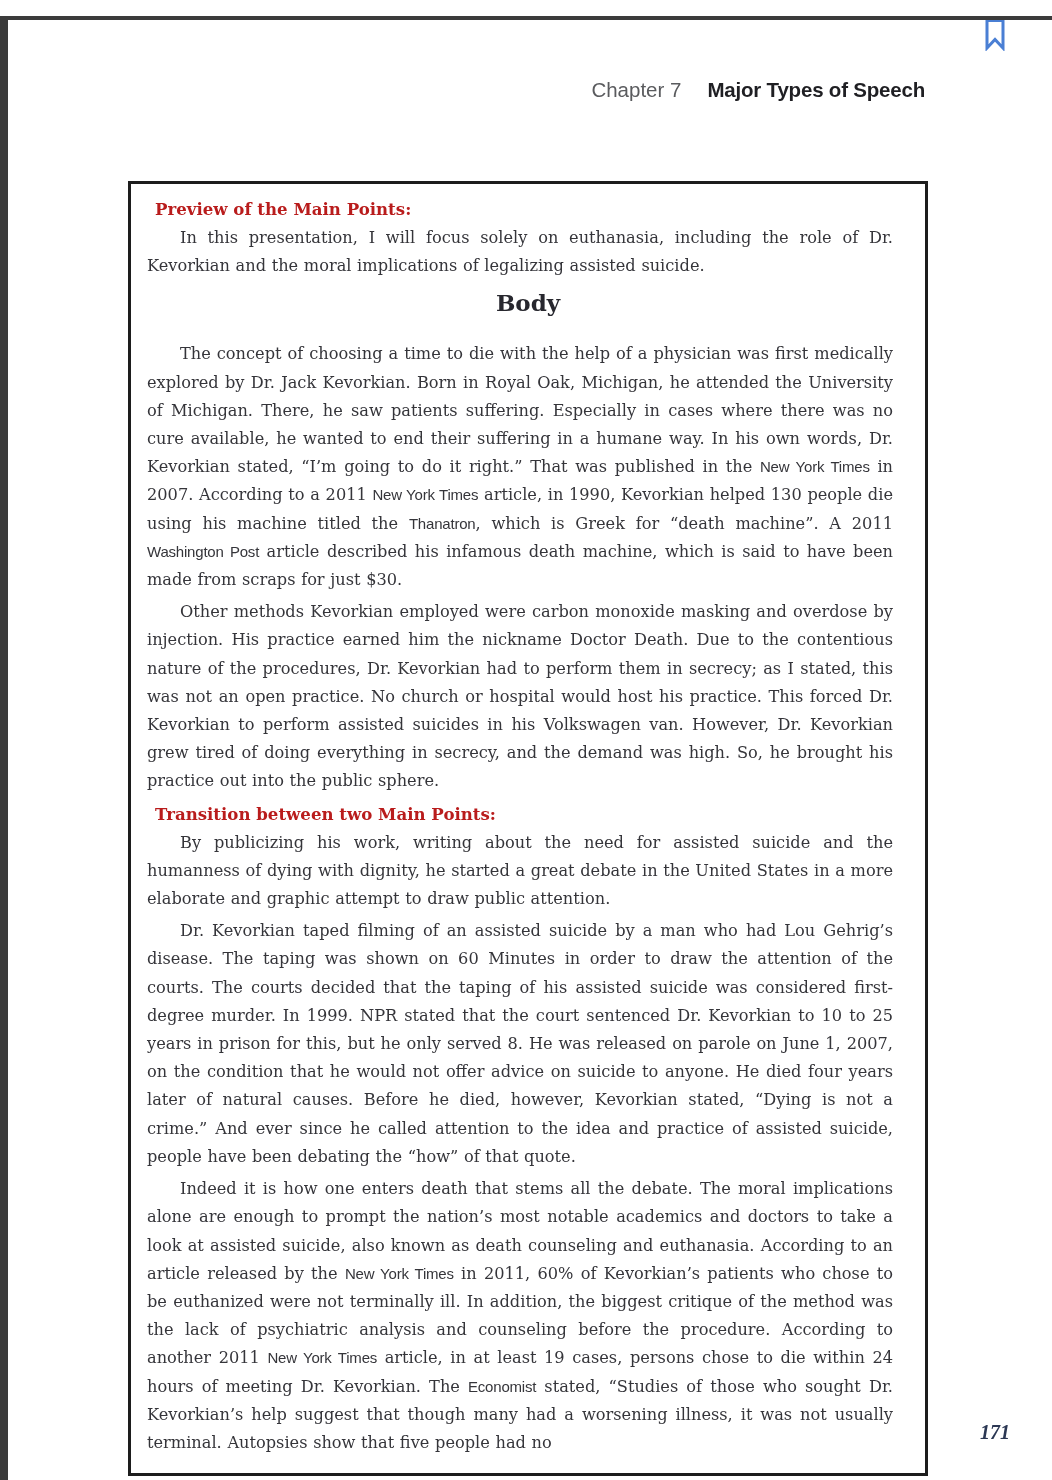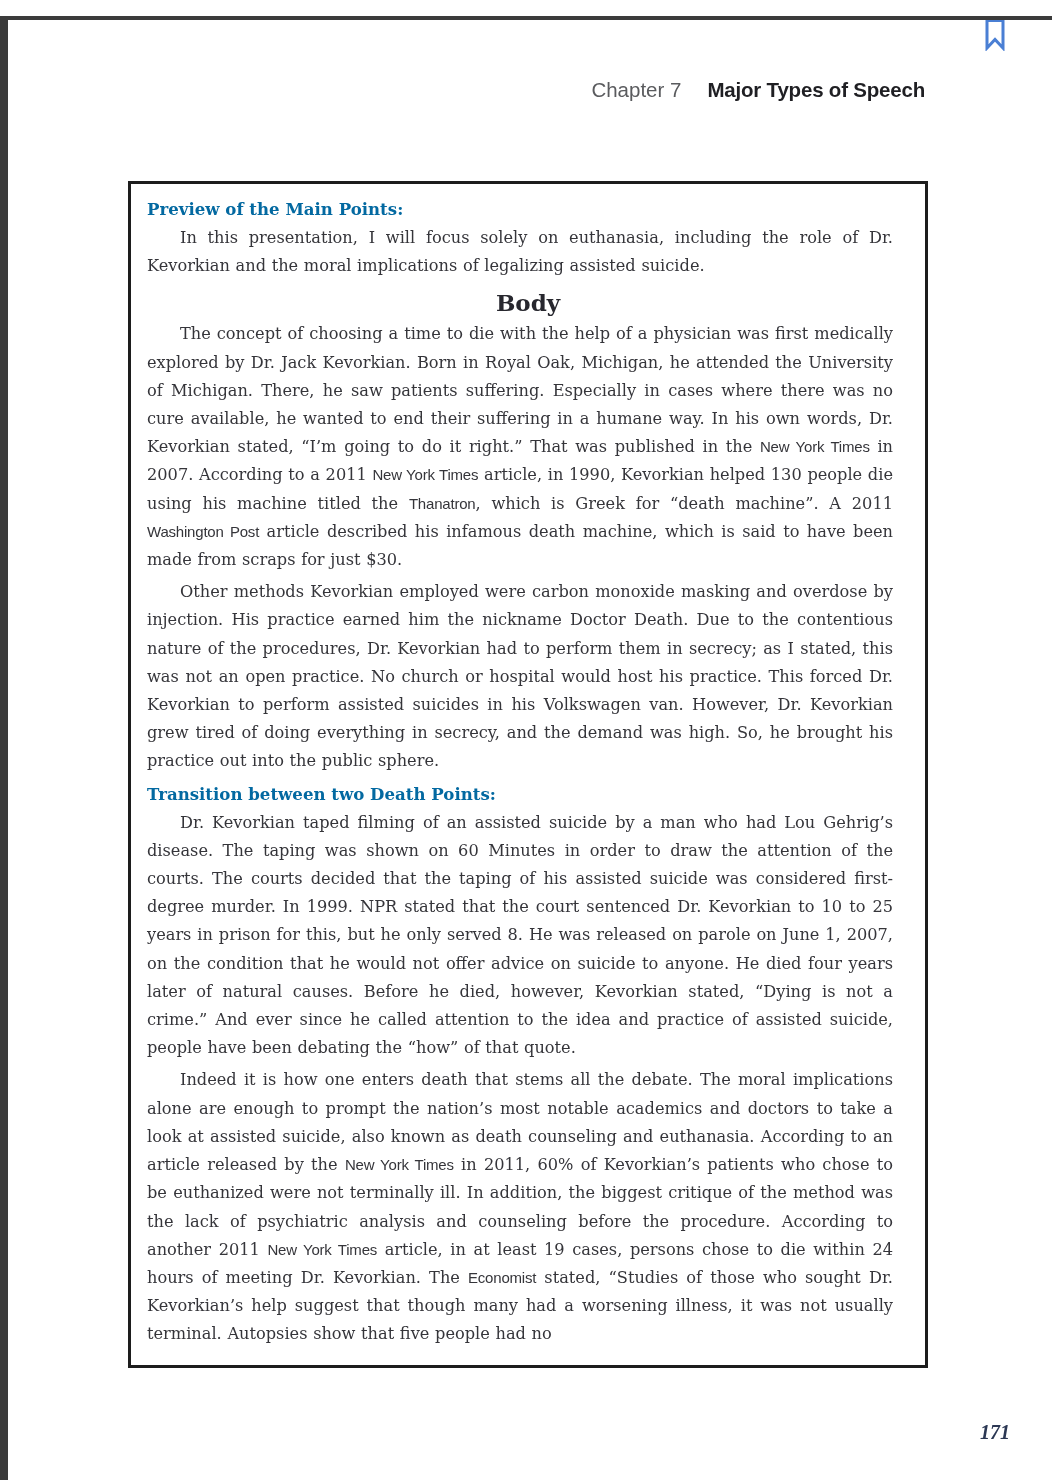--- a/index.html
+++ b/index.html
@@ -38,30 +38,30 @@
     width: 800px;
     box-sizing: border-box;
     border: 3px solid #1d1d1d;
     padding: 9px 16px 12px 16px;
     background: #ffffff;
   }
   .blk-label {
     font-weight: 700;
     font-size: 16.6px;
     line-height: 28px;
-    color: #0369a1;
-    margin: 2px 0 1px 0;
+    color: #b91c1c;
+    margin: 2px 0 1px 8px;
   }
   .blk-heading {
     text-align: center;
     font-weight: 700;
     font-size: 23px;
     line-height: 34px;
     color: #27272e;
-    margin: 6px 0 0 0;
+    margin: 6px 0 20px 0;
   }
   .blk-p {
     margin: 0 16px 4px 0;
     text-align: justify;
     text-indent: 33px;
     font-size: 16.2px;
     line-height: 28.2px;
     color: #35353a;
     word-spacing: 0.5px;
   }
@@ -99,21 +99,22 @@
     <span class="chapter-label">Chapter 7</span><span class="chapter-title">Major Types of Speech</span>
   </div>
 
   <div class="speech-box">
     <div>
         <div class="blk-label">Preview of the Main Points:</div>
         <p class="blk-p"><span>In this presentation, I will focus solely on euthanasia, including the role of Dr. Kevorkian and the moral implications of legalizing assisted suicide.</span></p>
         <div class="blk-heading">Body</div>
         <p class="blk-p"><span>The concept of choosing a time to die with the help of a physician was first medically explored by Dr. Jack Kevorkian. Born in Royal Oak, Michigan, he attended the University of Michigan. There, he saw patients suffering. Especially in cases where there was no cure available, he wanted to end their suffering in a humane way. In his own words, Dr. Kevorkian stated, “I’m going to do it right.” That was published in the </span><span class="sans">New York Times</span><span> in 2007. According to a 2011 </span><span class="sans">New York Times</span><span> article, in 1990, Kevorkian helped 130 people die using his machine titled the </span><span class="sans">Thanatron</span><span>, which is Greek for “death machine”. A 2011 </span><span class="sans">Washington Post</span><span> article described his infamous death machine, which is said to have been made from scraps for just $30.</span></p>
         <p class="blk-p"><span>Other methods Kevorkian employed were carbon monoxide masking and overdose by injection. His practice earned him the nickname Doctor Death. Due to the contentious nature of the procedures, Dr. Kevorkian had to perform them in secrecy; as I stated, this was not an open practice. No church or hospital would host his practice. This forced Dr. Kevorkian to perform assisted suicides in his Volkswagen van. However, Dr. Kevorkian grew tired of doing everything in secrecy, and the demand was high. So, he brought his practice out into the public sphere.</span></p>
-        <div class="blk-label">Transition between two Death Points:</div>
+        <div class="blk-label">Transition between two Main Points:</div>
+        <p class="blk-p"><span>By publicizing his work, writing about the need for assisted suicide and the humanness of dying with dignity, he started a great debate in the United States in a more elaborate and graphic attempt to draw public attention.</span></p>
         <p class="blk-p"><span>Dr. Kevorkian taped filming of an assisted suicide by a man who had Lou Gehrig’s disease. The taping was shown on 60 Minutes in order to draw the attention of the courts. The courts decided that the taping of his assisted suicide was considered first-degree murder. In 1999. NPR stated that the court sentenced Dr. Kevorkian to 10 to 25 years in prison for this, but he only served 8. He was released on parole on June 1, 2007, on the condition that he would not offer advice on suicide to anyone. He died four years later of natural causes. Before he died, however, Kevorkian stated, “Dying is not a crime.” And ever since he called attention to the idea and practice of assisted suicide, people have been debating the “how” of that quote.</span></p>
         <p class="blk-p"><span>Indeed it is how one enters death that stems all the debate. The moral implications alone are enough to prompt the nation’s most notable academics and doctors to take a look at assisted suicide, also known as death counseling and euthanasia. According to an article released by the </span><span class="sans">New York Times</span><span> in 2011, 60% of Kevorkian’s patients who chose to be euthanized were not terminally ill. In addition, the biggest critique of the method was the lack of psychiatric analysis and counseling before the procedure. According to another 2011 </span><span class="sans">New York Times</span><span> article, in at least 19 cases, persons chose to die within 24 hours of meeting Dr. Kevorkian. The </span><span class="sans">Economist</span><span> stated, “Studies of those who sought Dr. Kevorkian’s help suggest that though many had a worsening illness, it was not usually terminal. Autopsies show that five people had no</span></p>
       </div>
   </div>
 
   <div class="page-number">171</div>
 
 </div>
 
 </body></html>

